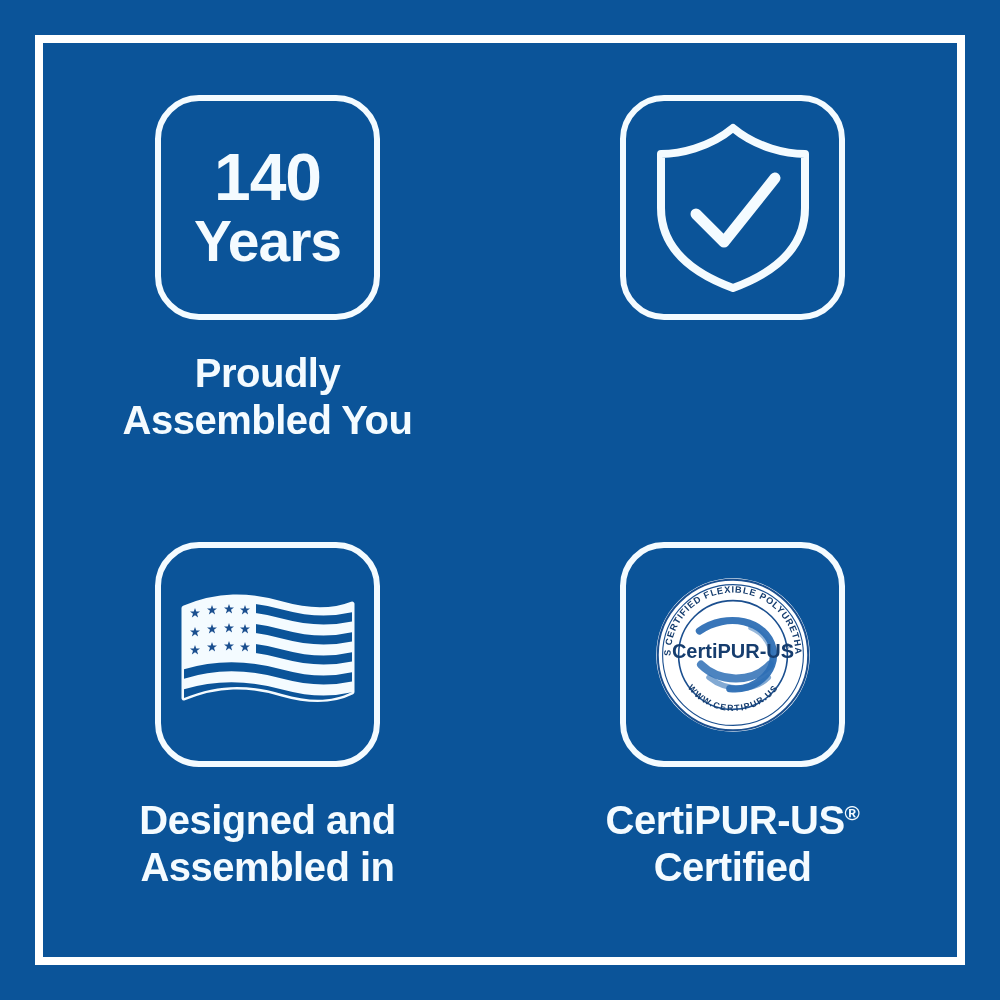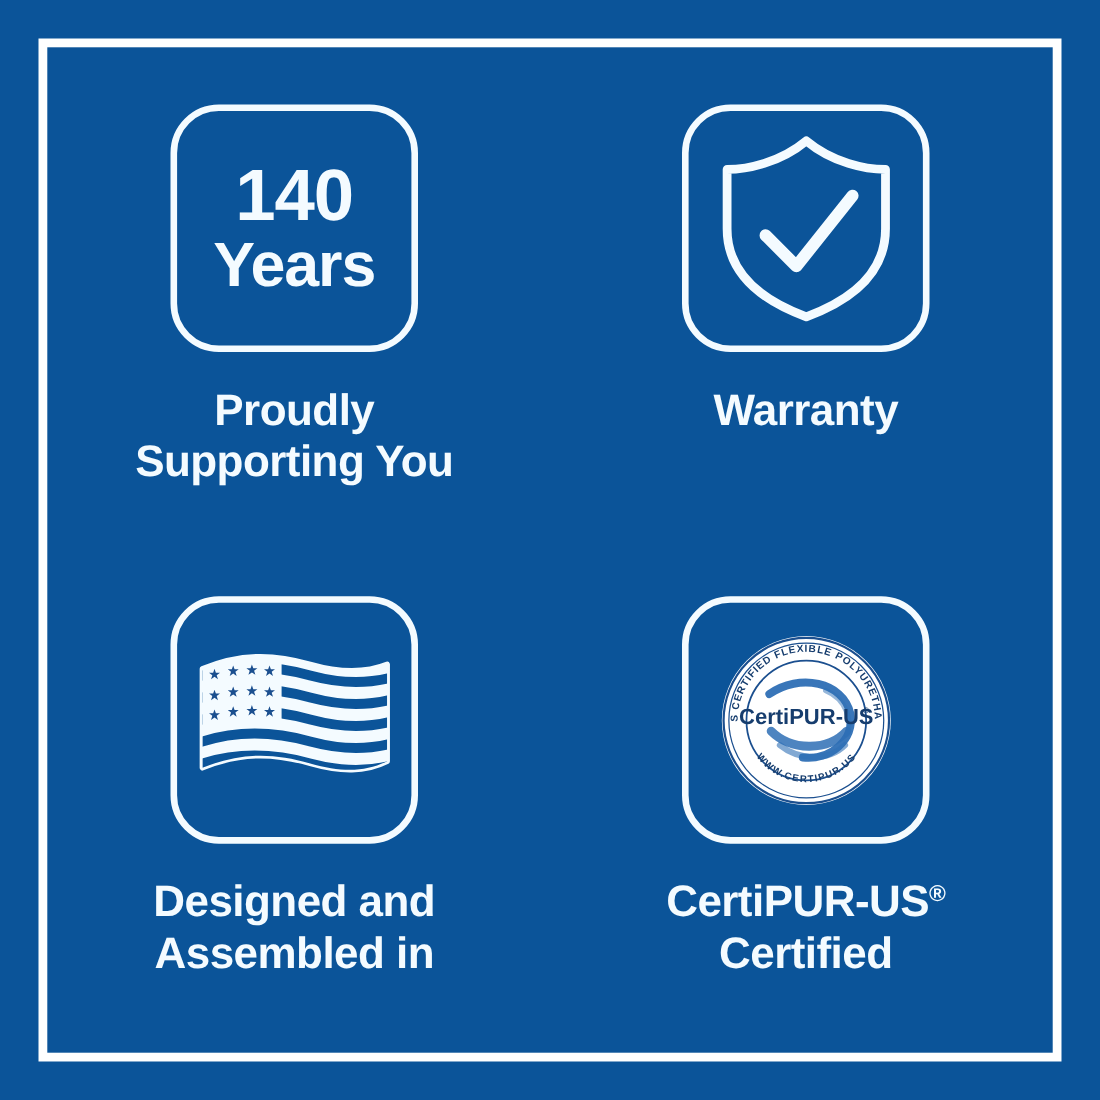--- a/index.html
+++ b/index.html
@@ -123,33 +123,32 @@
 
     <div class="cell r1">
       <div class="icon-box">
         <div>
           <div class="years-number">140</div>
           <div class="years-word">Years</div>
         </div>
       </div>
       <div class="caption">
         <div>Proudly</div>
-        <div>Supporting You</div>
+        <div>Assembled You</div>
       </div>
     </div>
 
     <div class="cell r1">
       <div class="icon-box">
         <svg width="168" height="172" viewBox="0 0 168 172">
           <path d="M84 6 C60 26 30 32 12 32 L12 86 C12 128 46 152 84 166 C122 152 156 128 156 86 L156 32 C138 32 108 26 84 6 Z" fill="none" stroke="#f4fbff" stroke-width="8" stroke-linejoin="round" stroke-linecap="round"></path>
           <path d="M47 92 L75 120 L126 56" fill="none" stroke="#f4fbff" stroke-width="11" stroke-linecap="round" stroke-linejoin="round"></path>
         </svg>
       </div>
       <div class="caption">
-        <div>Warranty</div>
       </div>
     </div>
 
     <div class="cell r2">
       <div class="icon-box">
         <svg width="180" height="130" viewBox="0 0 180 130">
           <defs>
 
             <path id="flagbody" d="M6 18
               C40 4 70 4 104 14

